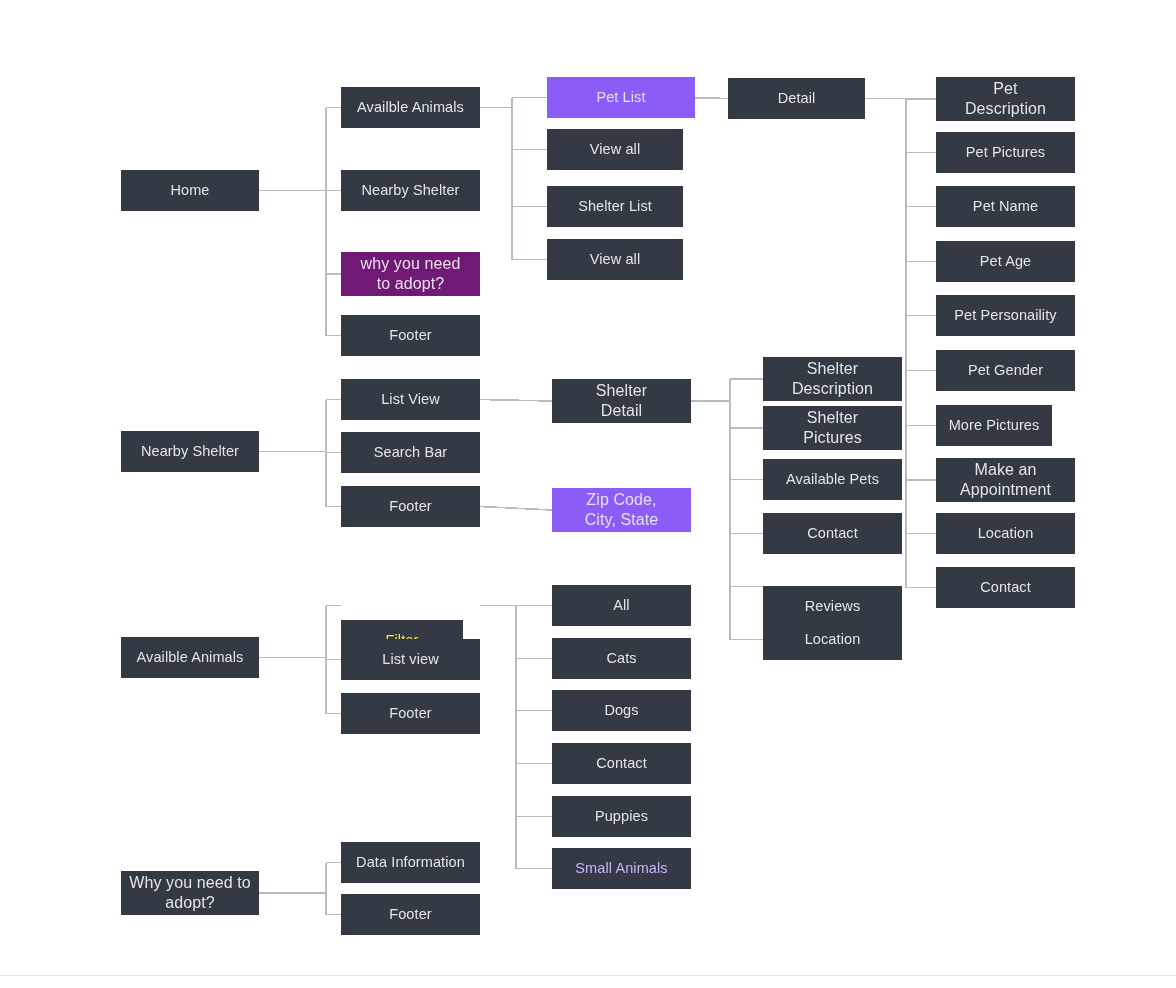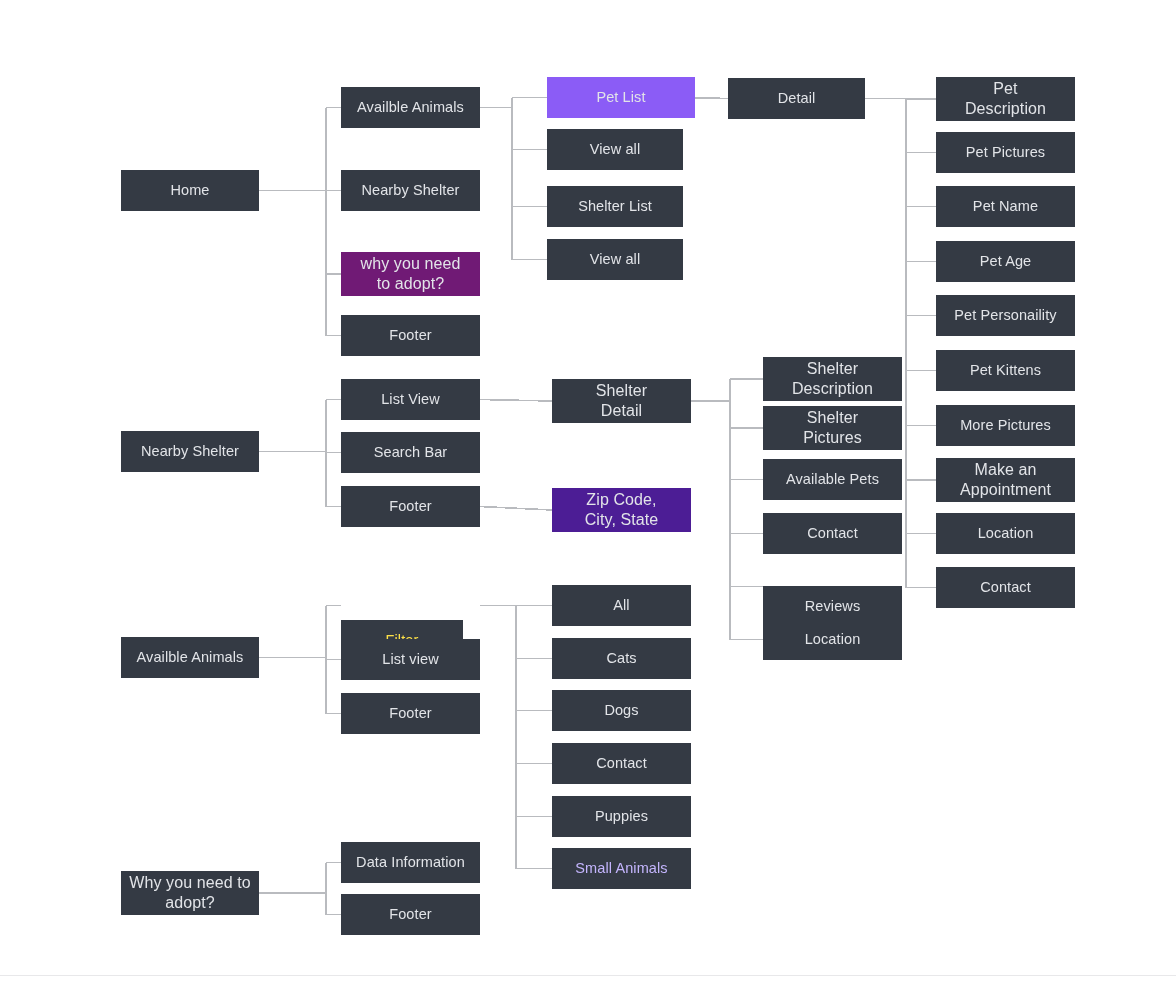--- a/index.html
+++ b/index.html
@@ -126,33 +126,33 @@
       <div class="node" style="left: 547px; top: 129px; width: 136px; height: 41px; background: rgb(52, 58, 68); color: rgb(226, 228, 232);">View all</div>
       <div class="node" style="left: 547px; top: 186px; width: 136px; height: 41px; background: rgb(52, 58, 68); color: rgb(226, 228, 232);">Shelter List</div>
       <div class="node" style="left: 547px; top: 239px; width: 136px; height: 41px; background: rgb(52, 58, 68); color: rgb(226, 228, 232);">View all</div>
       <div class="node" style="left: 728px; top: 78px; width: 137px; height: 41px; background: rgb(52, 58, 68); color: rgb(226, 228, 232);">Detail</div>
       <div class="node two-line" style="left: 936px; top: 77px; width: 139px; height: 44px; background: rgb(52, 58, 68); color: rgb(226, 228, 232);">Pet
 Description</div>
       <div class="node" style="left: 936px; top: 132px; width: 139px; height: 41px; background: rgb(52, 58, 68); color: rgb(226, 228, 232);">Pet Pictures</div>
       <div class="node" style="left: 936px; top: 186px; width: 139px; height: 41px; background: rgb(52, 58, 68); color: rgb(226, 228, 232);">Pet Name</div>
       <div class="node" style="left: 936px; top: 241px; width: 139px; height: 41px; background: rgb(52, 58, 68); color: rgb(226, 228, 232);">Pet Age</div>
       <div class="node" style="left: 936px; top: 295px; width: 139px; height: 41px; background: rgb(52, 58, 68); color: rgb(226, 228, 232);">Pet Personaility</div>
-      <div class="node" style="left: 936px; top: 350px; width: 139px; height: 41px; background: rgb(52, 58, 68); color: rgb(226, 228, 232);">Pet Kittens</div>
-      <div class="node" style="left: 936px; top: 405px; width: 139px; height: 41px; background: rgb(52, 58, 68); color: rgb(226, 228, 232);">More Pictures</div>
+      <div class="node" style="left: 936px; top: 350px; width: 139px; height: 41px; background: rgb(52, 58, 68); color: rgb(226, 228, 232);">Pet Gender</div>
+      <div class="node" style="left: 936px; top: 405px; width: 116px; height: 41px; background: rgb(52, 58, 68); color: rgb(226, 228, 232);">More Pictures</div>
       <div class="node two-line" style="left: 936px; top: 458px; width: 139px; height: 44px; background: rgb(52, 58, 68); color: rgb(226, 228, 232);">Make an
 Appointment</div>
       <div class="node" style="left: 936px; top: 513px; width: 139px; height: 41px; background: rgb(52, 58, 68); color: rgb(226, 228, 232);">Location</div>
       <div class="node" style="left: 936px; top: 567px; width: 139px; height: 41px; background: rgb(52, 58, 68); color: rgb(226, 228, 232);">Contact</div>
       <div class="node" style="left: 121px; top: 431px; width: 138px; height: 41px; background: rgb(52, 58, 68); color: rgb(226, 228, 232);">Nearby Shelter</div>
       <div class="node" style="left: 341px; top: 379px; width: 139px; height: 41px; background: rgb(52, 58, 68); color: rgb(226, 228, 232);">List View</div>
       <div class="node" style="left: 341px; top: 432px; width: 139px; height: 41px; background: rgb(52, 58, 68); color: rgb(226, 228, 232);">Search Bar</div>
       <div class="node" style="left: 341px; top: 486px; width: 139px; height: 41px; background: rgb(52, 58, 68); color: rgb(226, 228, 232);">Footer</div>
       <div class="node two-line" style="left: 552px; top: 379px; width: 139px; height: 44px; background: rgb(52, 58, 68); color: rgb(226, 228, 232);">Shelter
 Detail</div>
-      <div class="node two-line" style="left: 552px; top: 488px; width: 139px; height: 44px; background: #4c1d95; color: rgb(226, 228, 232);">Zip Code,
+      <div class="node two-line" style="left: 552px; top: 488px; width: 139px; height: 44px; background: #8b5cf6; color: rgb(226, 228, 232);">Zip Code,
 City, State</div>
       <div class="node two-line" style="left: 763px; top: 357px; width: 139px; height: 44px; background: rgb(52, 58, 68); color: rgb(226, 228, 232);">Shelter
 Description</div>
       <div class="node two-line" style="left: 763px; top: 406px; width: 139px; height: 44px; background: rgb(52, 58, 68); color: rgb(226, 228, 232);">Shelter
 Pictures</div>
       <div class="node" style="left: 763px; top: 459px; width: 139px; height: 41px; background: rgb(52, 58, 68); color: rgb(226, 228, 232);">Available Pets</div>
       <div class="node" style="left: 763px; top: 513px; width: 139px; height: 41px; background: rgb(52, 58, 68); color: rgb(226, 228, 232);">Contact</div>
       <div class="node" style="left: 763px; top: 566px; width: 139px; height: 41px; background: rgb(52, 58, 68); color: rgb(226, 228, 232); margin-top: 20px;">Reviews</div>
       <div class="node" style="left: 763px; top: 619px; width: 139px; height: 41px; background: rgb(52, 58, 68); color: rgb(226, 228, 232);">Location</div>
       <div class="node" style="left: 121px; top: 637px; width: 138px; height: 41px; background: rgb(52, 58, 68); color: rgb(226, 228, 232);">Availble Animals</div>

